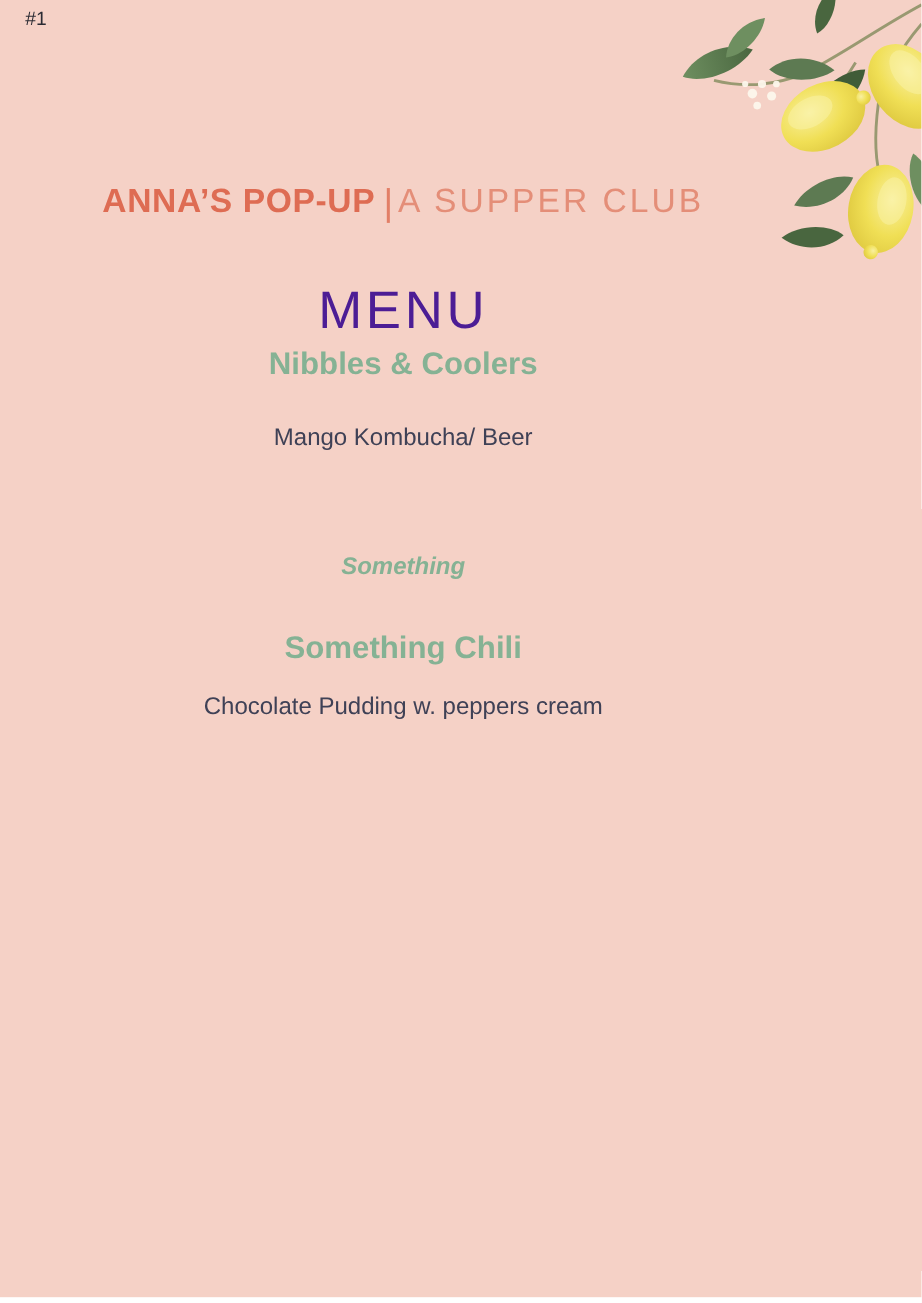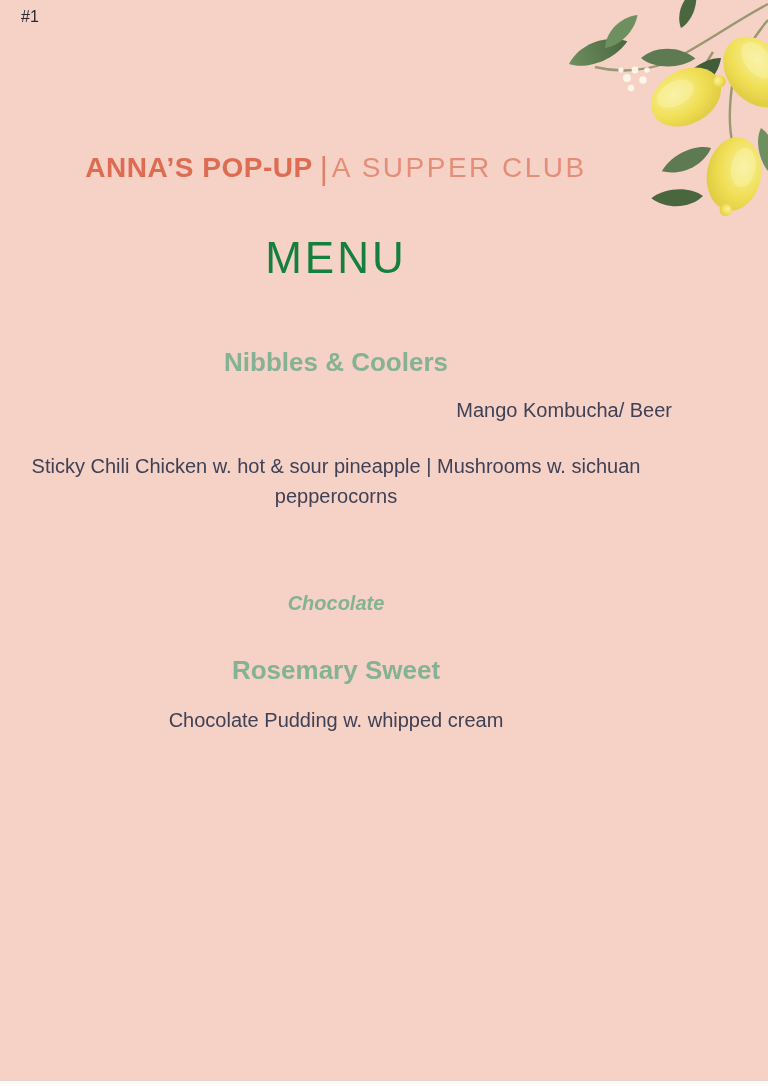--- a/index.html
+++ b/index.html
@@ -38,21 +38,21 @@
   .tagline {
     font-size:28px;
     letter-spacing:2.5px;
     color:#e48e78;
   }
   .menu-title {
     margin-top:40px;
     line-height:55px;
     font-size:44px;
     letter-spacing:3px;
-    color:#15803d;
+    color:#4c1d95;
   }
   .section-heading {
     margin:0 auto;
     line-height:34px;
     font-size:26px;
     font-weight:bold;
     color:#85b294;
   }
   .intermezzo-heading {
     margin:78px auto 0;
@@ -62,24 +62,24 @@
     font-style:italic;
     color:#85b294;
   }
   .item {
     margin:0 auto;
     font-size:20px;
     line-height:30px;
     color:#3f4156;
     max-width:744px;
   }
-  .mt-sect { margin-top:60px; }
+  .mt-sect { }
   .mt-mains { margin-top:50px; }
   .mt-sweet { margin-top:36px; }
-  .mt-item1 { margin-top:16px;text-align:right; }
+  .mt-item1 { margin-top:30px; }
   .mt-item  { margin-top:26px; }
   .mt-item-sm { margin-top:18px; }
   .w-narrow { max-width:712px; }
   .w-mains  { max-width:706px; }
   .decoration {
     position:absolute;
     top:0; right:0;
     width:215px; height:228px;
     pointer-events:none;
   }
@@ -147,23 +147,22 @@
   <div class="content">
 
     <div class="header-line">
       <span class="brand">ANNA’S POP-UP</span><span class="divider">|</span><span class="tagline">A SUPPER CLUB</span>
     </div>
 
     <div class="menu-title">MENU</div>
 
     <div class="section-heading mt-sect">Nibbles &amp; Coolers</div>
     <p class="item mt-item1">Mango Kombucha/ Beer</p>
-    <p class="item mt-item w-narrow">Sticky Chili Chicken w. hot &amp; sour pineapple | Mushrooms w. sichuan pepperocorns</p>
 
-    <div class="intermezzo-heading">Chocolate</div>
+    <div class="intermezzo-heading">Something</div>
 
 
-    <div class="section-heading mt-sweet">Rosemary Sweet</div>
-    <p class="item mt-item-sm">Chocolate Pudding w. whipped cream</p>
+    <div class="section-heading mt-sweet">Something Chili</div>
+    <p class="item mt-item-sm">Chocolate Pudding w. peppers cream</p>
 
   </div>
 </div>
 <div class="bottom-strip"></div>
 
 </body></html>

